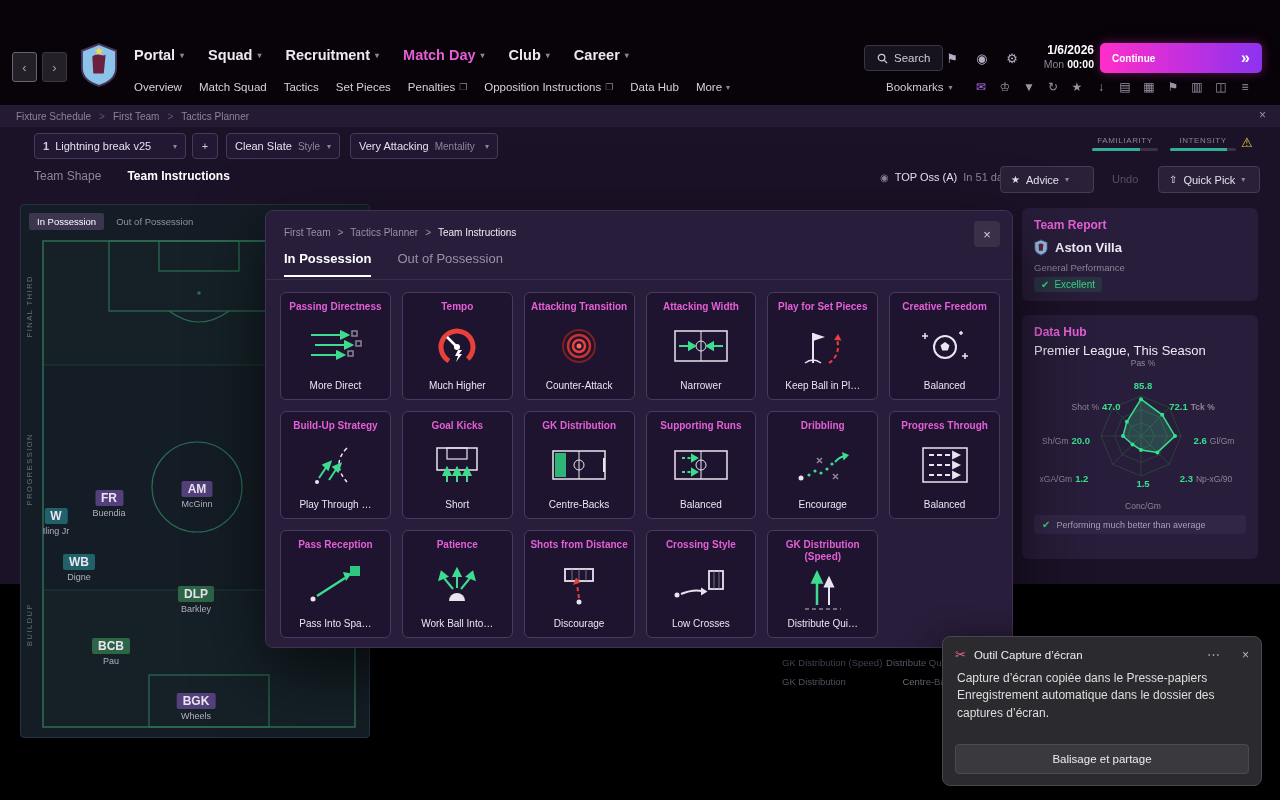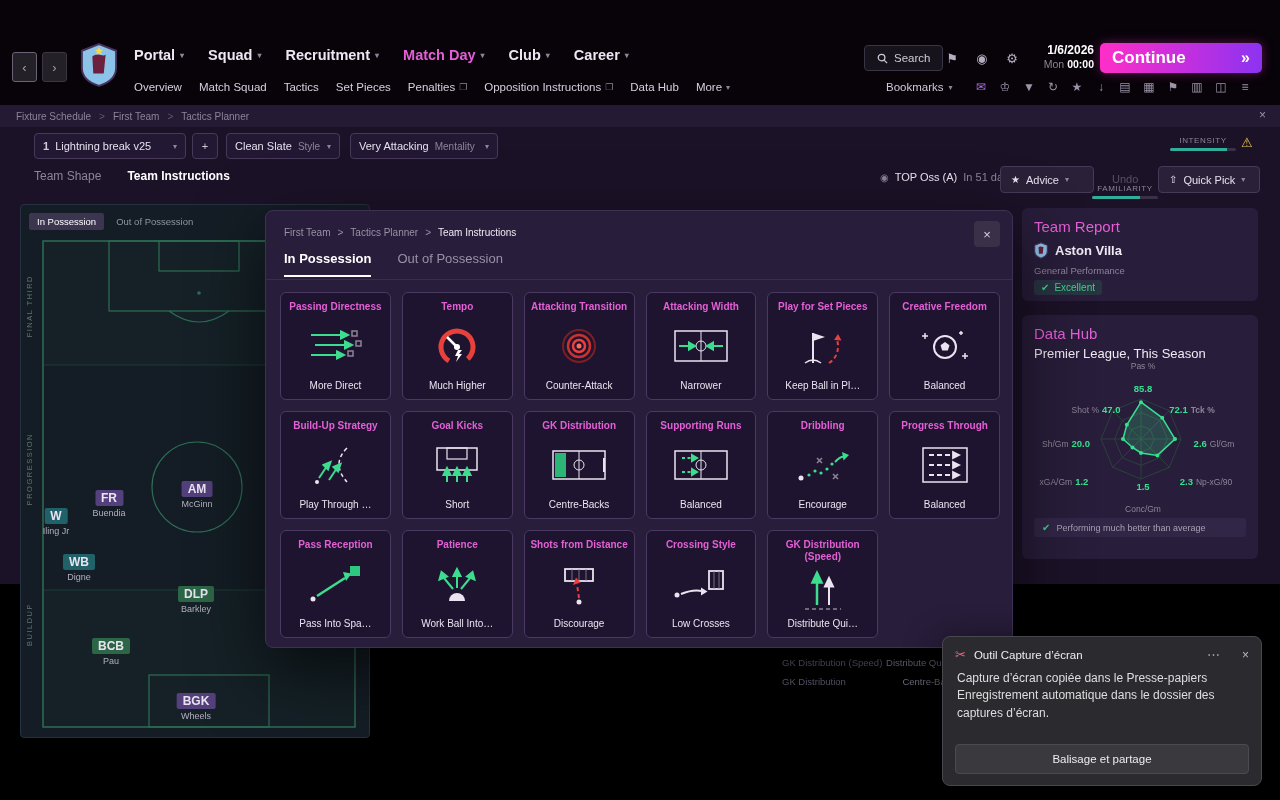--- a/index.html
+++ b/index.html
@@ -18,21 +18,21 @@
 .mi.active{color:#e45fd6;}
 .caret{font-size:8px;color:#8d8498;}
 .searchbtn{position:absolute;left:864px;top:45px;height:26px;padding:0 12px;display:flex;align-items:center;gap:6px;background:#17131d;border:1px solid #3a3444;border-radius:4px;font-size:11.5px;color:#cfc9d8;}
 .hdricons{position:absolute;left:940px;top:45px;display:flex;gap:6px;}
 .hicon{width:24px;height:26px;display:flex;align-items:center;justify-content:center;color:#b5adc2;font-size:13px;}
 .datebox{position:absolute;left:1020px;top:43px;width:74px;text-align:right;}
 .datebox .d1{font-size:12px;font-weight:bold;color:#fff;}
 .datebox .d2{font-size:10.5px;color:#8d8498;margin-top:1px;}
 .datebox .d2 b{color:#fff;}
 .continue{position:absolute;left:1100px;top:43px;width:162px;height:30px;border-radius:5px;background:linear-gradient(90deg,#ff2ec8 0%,#c12fe0 55%,#8c33f0 100%);display:flex;align-items:center;justify-content:space-between;padding:0 12px;box-shadow:0 0 12px rgba(255,46,200,.35);}
-.continue .lbl{font-size:17px;font-weight:bold;color:#fff;}
+.continue .lbl{font-size:10px;font-weight:bold;color:#fff;}
 .continue .chev{font-size:16px;font-weight:bold;color:#fff;}
 .subnav{position:absolute;left:134px;top:81px;display:flex;gap:17px;align-items:center;font-size:11.5px;color:#d6d0de;}
 .sni{display:flex;gap:4px;align-items:center;}
 .ext{font-size:9px;color:#8d8498;}
 .bookmarks{position:absolute;left:886px;top:81px;display:flex;gap:5px;font-size:11.5px;color:#cfc9d8;align-items:center;}
 .toolicons{position:absolute;left:974px;top:80px;display:flex;gap:10px;}
 .ticon{font-size:12px;color:#9b93a8;width:14px;text-align:center;}
 .ticon.accent{color:#b06ae8;}
 
 .content{position:absolute;left:0;top:105px;width:1280px;height:479px;background:#1c1228;}
@@ -41,21 +41,21 @@
 .crumb-close{position:absolute;right:14px;top:3px;font-size:12px;color:#9b93a8;}
 .ctrl{position:absolute;display:flex;align-items:center;background:#221834;border:1px solid #463a58;border-radius:4px;height:26px;font-size:11px;color:#e6e0ee;padding:0 8px;gap:6px;}
 #presetCtrl{left:34px;top:28px;width:152px;}
 .preset-num{font-weight:bold;color:#cfc9d8;}
 #plusBtn{left:192px;top:28px;width:26px;justify-content:center;color:#cfc9d8;}
 #styleCtrl{left:226px;top:28px;width:114px;}
 #mentCtrl{left:350px;top:28px;width:148px;}
 .ctrl .sub{color:#8d8498;font-size:10px;}
 .ctrl .dcaret{margin-left:auto;font-size:8px;color:#8d8498;}
 .meter{position:absolute;top:31px;width:66px;}
-#famMeter{left:1092px;margin-top:48px;}
+#famMeter{left:1092px;}
 #intMeter{left:1170px;}
 .mlbl{font-size:8px;letter-spacing:.6px;color:#8d8498;text-transform:uppercase;text-align:center;}
 .mbar{margin-top:3px;height:3px;background:#3a3148;border-radius:2px;overflow:hidden;}
 .mfill{height:100%;background:#2fae9b;}
 #intMeter .mfill{width:86%;}
 #famMeter .mfill{width:72%;}
 .warn{position:absolute;left:1241px;top:30px;color:#e8c547;font-size:13px;}
 .viewtabs{position:absolute;left:34px;top:64px;display:flex;gap:26px;font-size:12px;}
 .vt{color:#8d8498;}
 .vt.active{color:#fff;font-weight:bold;}
@@ -92,21 +92,21 @@
 .mdiv{position:absolute;left:0;top:68px;width:100%;border-bottom:1px solid #382c50;}
 .cards{position:absolute;left:14px;top:81px;width:720px;display:grid;grid-template-columns:repeat(6,1fr);gap:11px;}
 .card{height:108px;background:#1e142f;border:1px solid #4a3a62;border-radius:6px;display:flex;flex-direction:column;align-items:center;justify-content:space-between;padding:8px 3px;}
 .ctitle{font-size:10px;font-weight:bold;color:#e45fd6;text-align:center;line-height:1.15;}
 .cicon{flex:1;display:flex;align-items:center;justify-content:center;}
 .cval{font-size:10px;color:#e9e4f0;text-align:center;white-space:nowrap;}
 
 .scard{position:absolute;left:1022px;width:236px;background:#281d3a;border-radius:6px;padding:10px 12px;}
 #teamReport{top:103px;height:93px;}
 #dataHub{top:210px;height:244px;}
-.stitle{font-size:15px;font-weight:normal;color:#e45fd6;}
+.stitle{font-size:12px;font-weight:bold;color:#e45fd6;}
 .tr-team{display:flex;align-items:center;gap:7px;margin-top:7px;}
 .tr-name{font-size:13px;font-weight:bold;color:#efeaf4;}
 .tr-sub{margin-top:6px;font-size:9.5px;color:#8d8498;}
 .tr-badge{margin-top:4px;display:inline-flex;align-items:center;gap:5px;background:rgba(53,224,142,.12);border-radius:3px;padding:2px 7px;font-size:10px;color:#3ed488;}
 .dh-sub{margin-top:4px;font-size:13px;color:#efeaf4;}
 .radar-box{position:relative;height:152px;margin-top:2px;}
 .rlabel{position:absolute;transform:translate(-50%,-50%);white-space:nowrap;font-size:8.5px;color:#8d8498;display:flex;gap:3px;align-items:flex-end;}
 .rlabel b{color:#35e08e;font-size:9.5px;}
 .rlabel.stack,.rlabel.stack-rev{flex-direction:column;align-items:center;gap:12px;}
 .dh-badge{margin-top:3px;display:flex;align-items:center;gap:6px;background:#322647;border-radius:3px;padding:4px 8px;font-size:9px;color:#a79fb3;}

